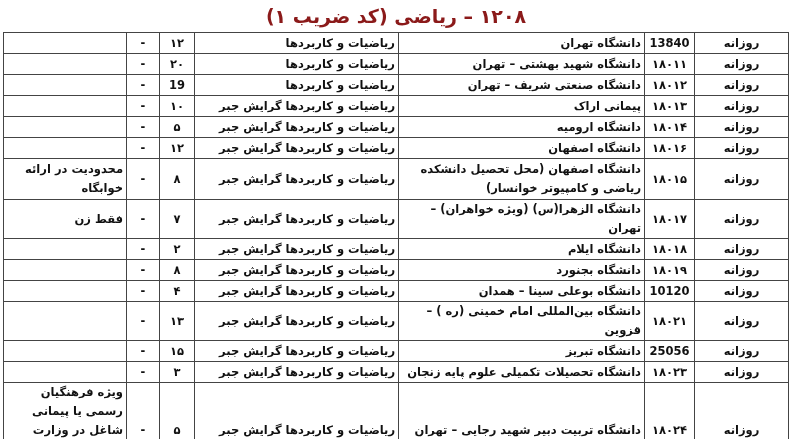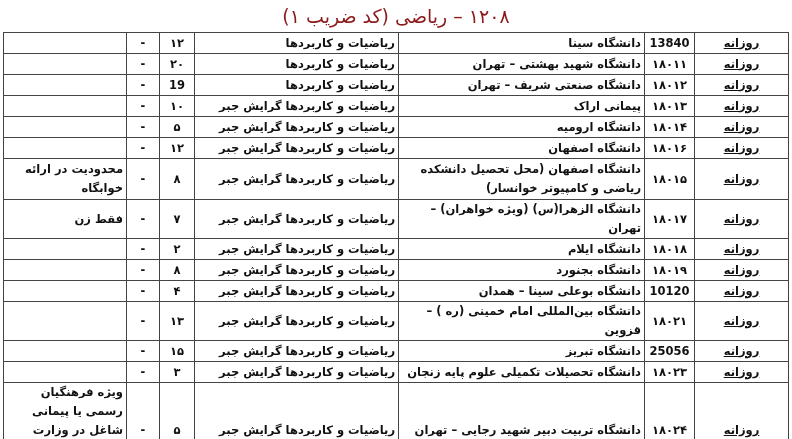--- a/index.html
+++ b/index.html
@@ -15,21 +15,21 @@
       font-family: "DejaVu Sans", sans-serif;
     }
     .title {
       position: absolute;
       top: 2px;
       left: 0;
       width: 792px;
       text-align: center;
       direction: rtl;
       font-family: "DejaVu Sans", sans-serif;
-      font-weight: normal;
+      font-weight: bold;
       font-size: 19px;
       line-height: 28px;
       color: #8b1a1a;
     }
     table.grid {
       position: absolute;
       top: 32px;
       left: 3px;
       width: 785px;
       border-collapse: collapse;
@@ -40,21 +40,21 @@
       border: 1.3px solid #444;
       font-family: "DejaVu Sans", sans-serif;
       font-weight: bold;
       font-size: 11.5px;
       color: #111;
       padding: 0 3px;
       vertical-align: middle;
       line-height: 19px;
       overflow: hidden;
     }
-    td.c-type { text-align: center; text-decoration: underline; }
+    td.c-type { text-align: center; }
     td.c-code { text-align: center; direction: ltr; font-size: 12.5px; }
     td.c-uni { text-align: right; }
     td.c-field { text-align: right; }
     td.c-cap { text-align: center; font-size: 12.5px; }
     td.c-dash { text-align: center; }
     td.c-note { text-align: right; line-height: 18px; margin-top: 48px; }
     tr.r-std td { height: 20px; }
     tr.r-tall2 td { height: 40px; }
     tr.r-tall5 td { height: 80px; }
   </style>
@@ -70,21 +70,21 @@
     <col style="width:246px">
     <col style="width:204px">
     <col style="width:35px">
     <col style="width:33px">
     <col style="width:123px">
   </colgroup>
   <tbody>
     <tr class="r-std">
       <td class="c-type">روزانه</td>
       <td class="c-code">13840</td>
-      <td class="c-uni">دانشگاه سینا</td>
+      <td class="c-uni">دانشگاه تهران</td>
       <td class="c-field">ریاضیات و کاربردها</td>
       <td class="c-cap">۱۲</td>
       <td class="c-dash">-</td>
       <td class="c-note"></td>
     </tr>
     <tr class="r-std">
       <td class="c-type">روزانه</td>
       <td class="c-code">۱۸۰۱۱</td>
       <td class="c-uni">دانشگاه شهید بهشتی – تهران</td>
       <td class="c-field">ریاضیات و کاربردها</td>

